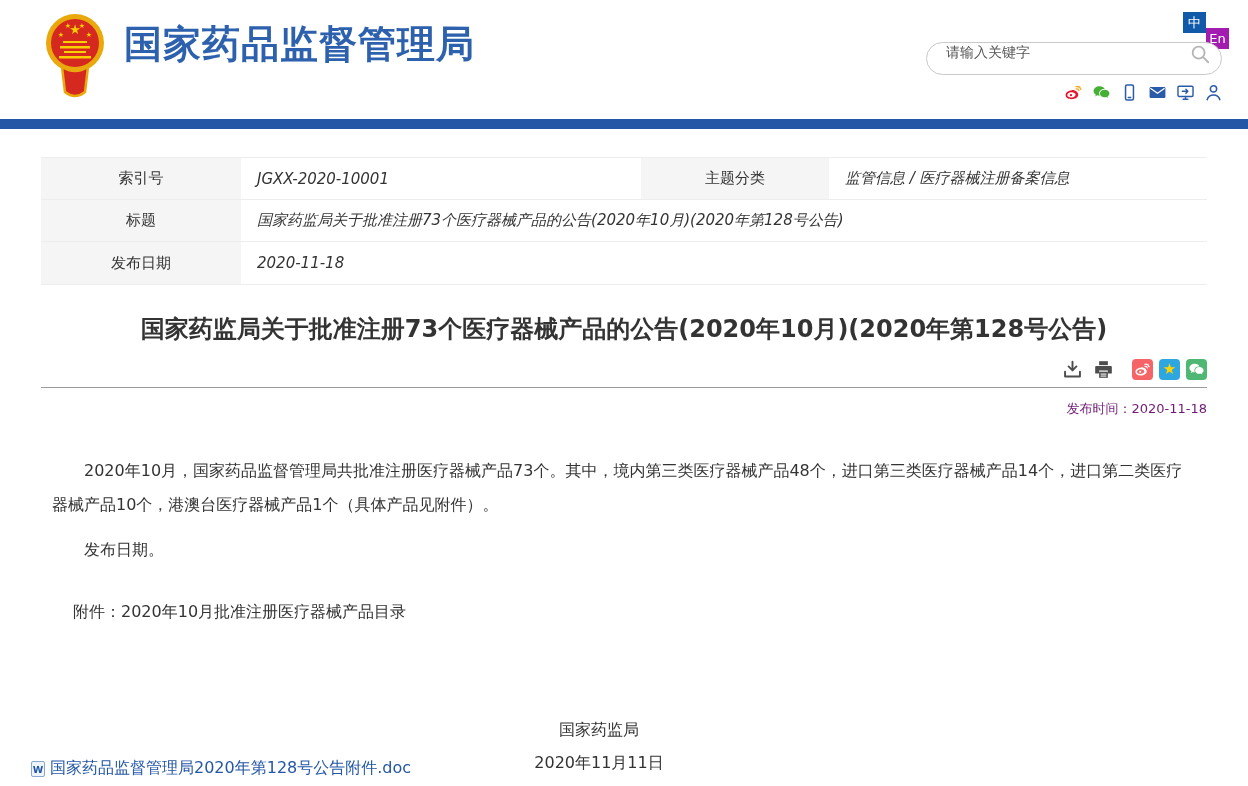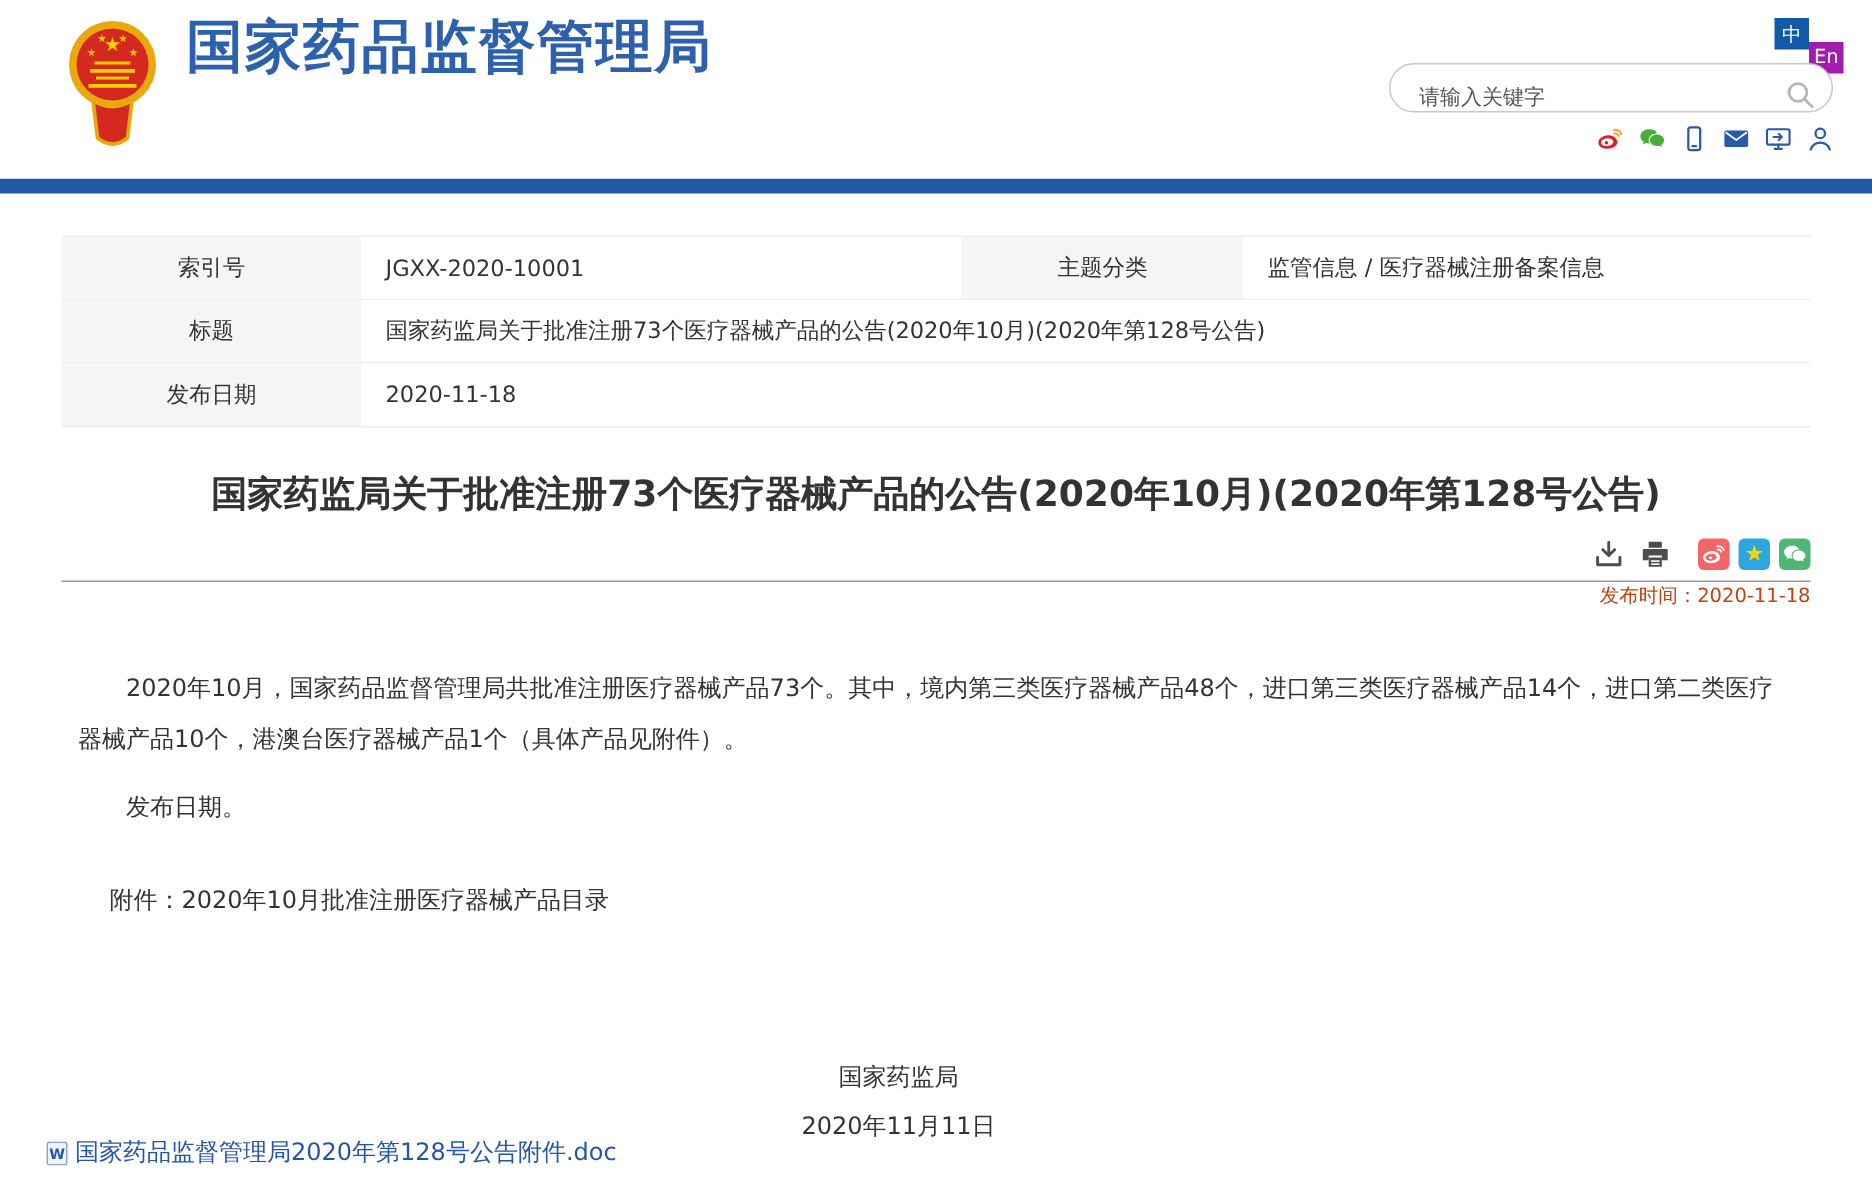--- a/index.html
+++ b/index.html
@@ -6,64 +6,64 @@
   html,body { margin:0; padding:0; }
   body {
     width:1248px; height:786px; position:relative; overflow:hidden;
     background:#ffffff;
     font-family:"DejaVu Sans","Liberation Sans",sans-serif;
     color:#333;
   }
   
   .header { position:relative; height:119px; background:#fff; }
   .logo { position:absolute; left:45px; top:10px; width:60px; height:92px; cursor:pointer; }
-  .brand { position:absolute; left:124px; top:11px; cursor:pointer; }
+  .brand { position:absolute; left:124px; top:24px; cursor:pointer; }
   .brand-cn { font-size:38px; font-weight:bold; color:#2d61ad; letter-spacing:1px; line-height:1.1; }
   .brand-en { font-size:17px; color:#2d61ad; margin-top:5px; letter-spacing:0.2px; }
   .lang { position:absolute; top:12px; right:19px; display:flex; }
   .lang-zh, .lang-en { width:23px; height:21px; display:flex; align-items:center; justify-content:center;
     font-size:13px; color:#fff; cursor:pointer; }
   .lang-zh { background:#1159a9; }
   .lang-en { background:#a21caf;margin-top:16px; }
   .search { position:absolute; top:42px; right:26px; width:296px; height:33px;
-    border:1px solid #c9c9c9; border-radius:17px; display:flex; align-items:flex-end;
+    border:1px solid #c9c9c9; border-radius:17px; display:flex; align-items:flex-start;
     padding:0 10px 0 17px; background:#fff; }
   .search input { border:none; outline:none; flex:1; font-size:14px; color:#333; background:transparent;
     font-family:inherit; }
   .search input::placeholder { color:#555; }
   .search-btn { width:22px; height:22px; cursor:pointer; display:flex; align-items:center; }
   .header-icons { position:absolute; top:83px; right:25px; display:flex; gap:9px; align-items:center; }
   .hicon { width:19px; height:19px; cursor:pointer; display:inline-flex; }
   .hicon svg { width:100%; height:100%; }
   .blue-bar { height:10px; background:#2557a7; }
   
   .content { padding:0 41px; position:relative; }
   .meta-table { margin-top:28px; border-top:1px solid #ededed; border-bottom:1px solid #ededed; }
   .mrow { display:flex; height:42px; border-bottom:1px solid #ededed; }
   .mrow:last-child { border-bottom:none; }
   .mlabel { width:200px; background:#f5f5f5; display:flex; align-items:center; justify-content:center;
     font-size:15px; color:#333; flex-shrink:0; }
   .mlabel.second { width:188px; }
-  .mvalue { display:flex; align-items:center; padding-left:16px; font-size:15px; color:#333; background:#fff; }
+  .mvalue { display:flex; align-items:center; padding-left:16px; font-size:15px; color:#333; background:#fff;font-style:italic; }
   .mvalue.fixed { width:400px; flex-shrink:0; }
   .mvalue.grow { flex:1; }
   .article-title { margin-top:28px; text-align:center; font-size:24px; font-weight:bold; color:#333; }
   .toolbar { margin-top:14px; display:flex; justify-content:flex-end; align-items:center;
     padding-bottom:7px; border-bottom:1px solid #9a9a9a; }
   .ticon { width:21px; height:21px; cursor:pointer; display:inline-flex; margin-left:10px; }
   .ticon svg { width:100%; height:100%; }
   .badge { width:21px; height:21px; border-radius:4px; cursor:pointer; margin-left:6px;
     display:inline-flex; align-items:center; justify-content:center; }
   .badge svg { width:17px; height:17px; }
   .badge.first { margin-left:18px; }
   .badge-weibo { background:#f56467; }
   .badge-qzone { background:#2ea7e0; }
   .badge-star { color:#ffd400; font-size:15px; line-height:1; }
   .badge-wechat { background:#50b674; }
-  .publish-time { text-align:right; margin-top:0; font-size:13px; color:#c2410c; }
+  .publish-time { text-align:right; margin-top:12px; font-size:13px; color:#701a75; }
   .article-body { margin-top:36px; font-size:16px; color:#333; line-height:34px; }
   .article-body p { margin:11px; text-indent:2em; }
   .attachment-line { margin-top:28px; font-size:16px; color:#333; text-indent:2em; line-height:34px; }
   .signature { margin-top:84px; text-align:center; padding-right:50px; font-size:16px; color:#333; line-height:33px; }
   .footer-attach { position:absolute; left:30px; bottom:7px; display:flex; align-items:center; gap:4px; }
   .footer-attach a { color:#2356a6; text-decoration:none; font-size:16px; cursor:pointer; }
   .doc-icon { width:16px; height:16px; display:inline-flex; }
 </style>
 </head>
 <body>

